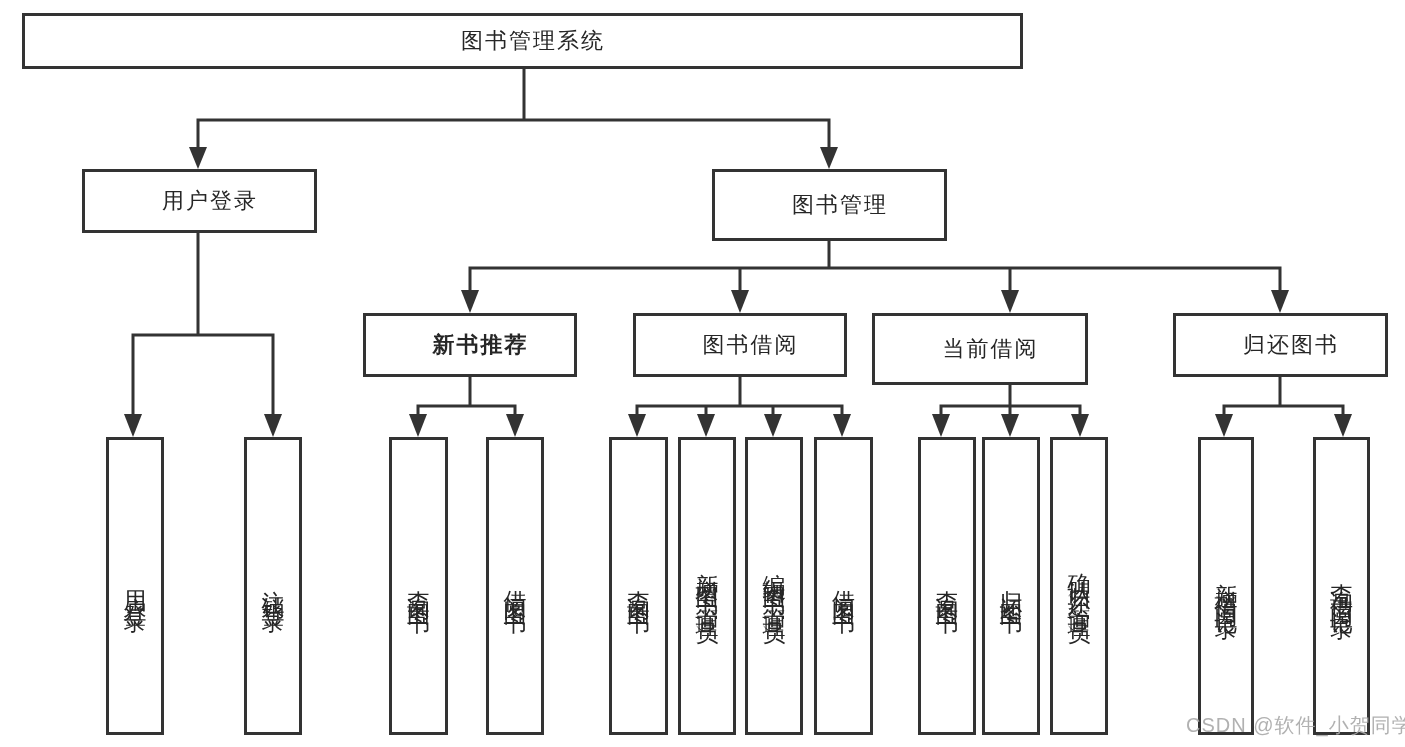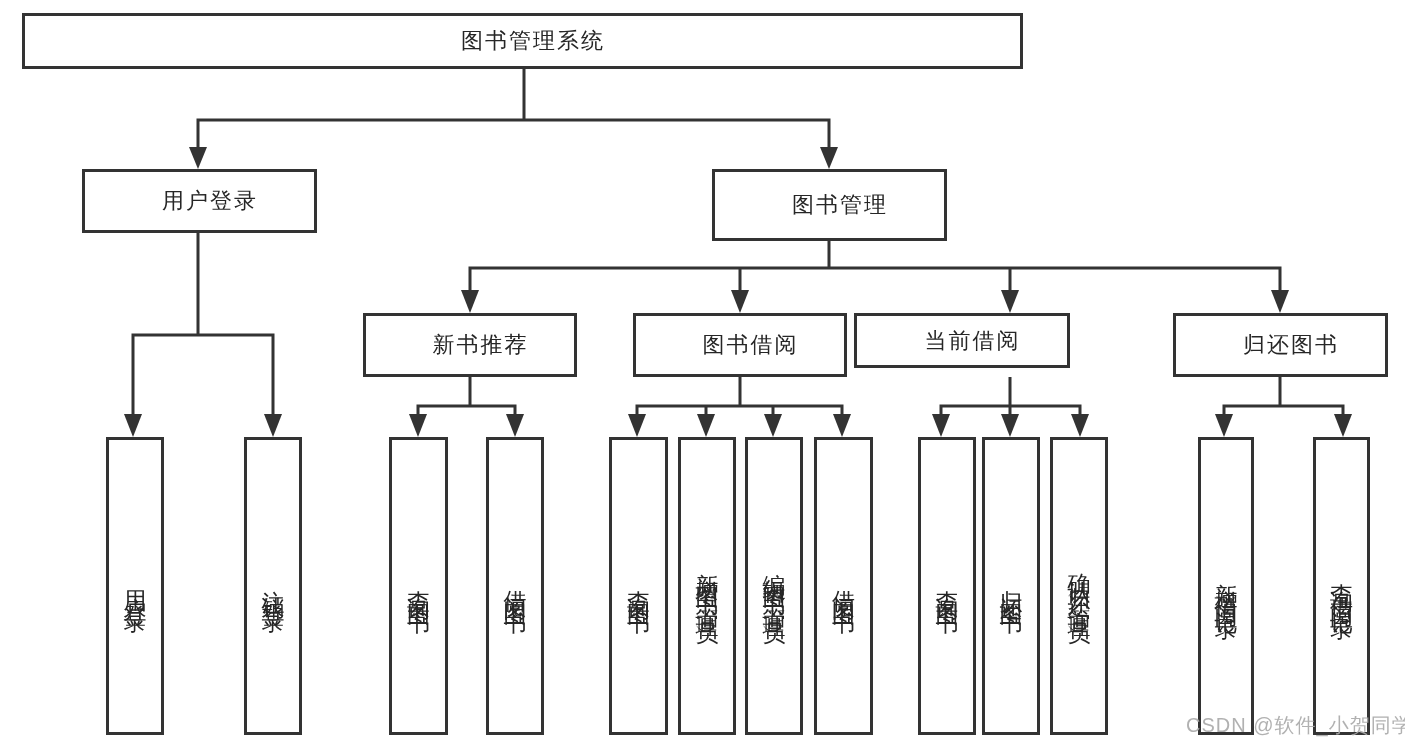--- a/index.html
+++ b/index.html
@@ -95,27 +95,27 @@
     <span>图书管理系统</span>
   </div>
 
   <div class="node" style="left:82px;top:169px;width:235px;height:64px;">
     <span>用户登录</span>
   </div>
   <div class="node" style="left:712px;top:169px;width:235px;height:72px;">
     <span>图书管理</span>
   </div>
 
-  <div class="node" style="left:363px;top:313px;width:214px;height:64px;">
+  <div class="node" style="left:363px;top:313px;width:214px;height:64px;font-weight:bold;">
     <span>新书推荐</span>
   </div>
   <div class="node" style="left:633px;top:313px;width:214px;height:64px;">
     <span>图书借阅</span>
   </div>
-  <div class="node" style="left:854px;top:313px;width:216px;height:55px;">
+  <div class="node" style="left:872px;top:313px;width:216px;height:72px;">
     <span>当前借阅</span>
   </div>
   <div class="node" style="left:1173px;top:313px;width:215px;height:64px;">
     <span>归还图书</span>
   </div>
 
   <div class="leaf" style="left:106px;">
     <span class="vtext">用户登录</span>
   </div>
   <div class="leaf" style="left:244px;">

